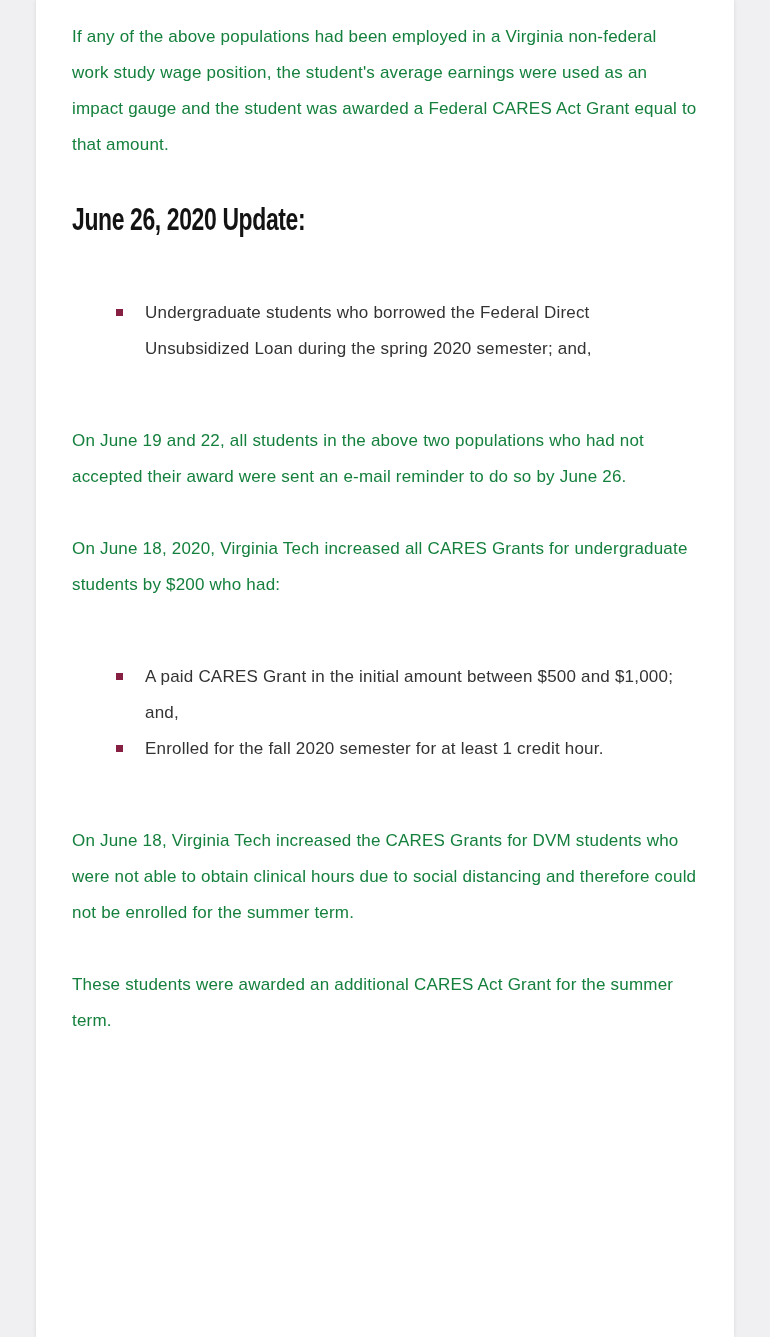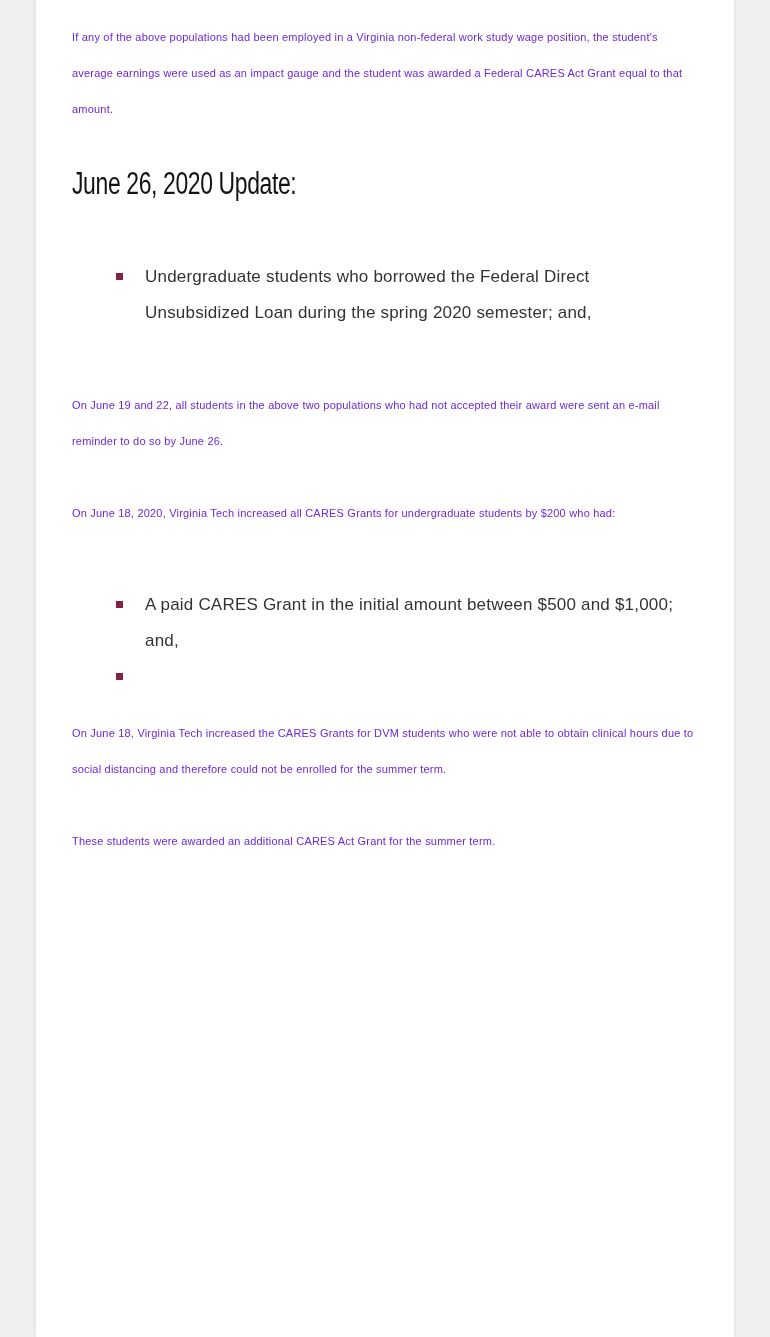--- a/index.html
+++ b/index.html
@@ -22,35 +22,35 @@
   .card {
     box-sizing: border-box;
     width: 698px;
     margin: 0 36px;
     min-height: 1337px;
     background: #ffffff;
     padding: 19px 36px 0 36px;
     box-shadow: 0 0 4px rgba(0,0,0,0.10);
   }
   .body-text, .card p {
-    font-size: 11px;
+    font-size: 17px;
     line-height: 36px;
-    color: #6d28d9;
+    color: #15803d;
     letter-spacing: 0.2px;
     margin: 36px 0;
   }
   .card p.first {
     margin-top: 0;
   }
   h2.update-heading {
     margin: 38px 0 15px 0;
     line-height: 38px;
     font-size: 31px;
     color: #131313;
-    font-weight: 400;
+    font-weight: 700;
     white-space: nowrap;
   }
   h2.update-heading .condense {
     display: inline-block;
     transform: scaleX(0.74);
     transform-origin: left center;
     letter-spacing: -0.5px;
   }
   ul.bullet-list {
     list-style: none;
@@ -97,21 +97,21 @@
         <li><span class="bullet-square"></span><span>Undergraduate students who borrowed the Federal Direct Unsubsidized Loan during the spring 2020 semester; and,</span></li>
       </ul>
 
 
     <p>On June 19 and 22, all students in the above two populations who had not accepted their award were sent an e-mail reminder to do so by June 26.</p>
 
     <p>On June 18, 2020, Virginia Tech increased all CARES Grants for undergraduate students by $200 who had:</p>
 
     <ul class="bullet-list">
         <li><span class="bullet-square"></span><span>A paid CARES Grant in the initial amount between $500 and $1,000; and,</span></li>
-        <li><span class="bullet-square"></span></li>
+        <li><span class="bullet-square"></span><span>Enrolled for the fall 2020 semester for at least 1 credit hour.</span></li>
       </ul>
 
     <p>On June 18, Virginia Tech increased the CARES Grants for DVM students who were not able to obtain clinical hours due to social distancing and therefore could not be enrolled for the summer term.</p>
 
     <p class="clipped">These students were awarded an additional CARES Act Grant for the summer term.</p>
 
   </div>
 </div>
 
 </body></html>

